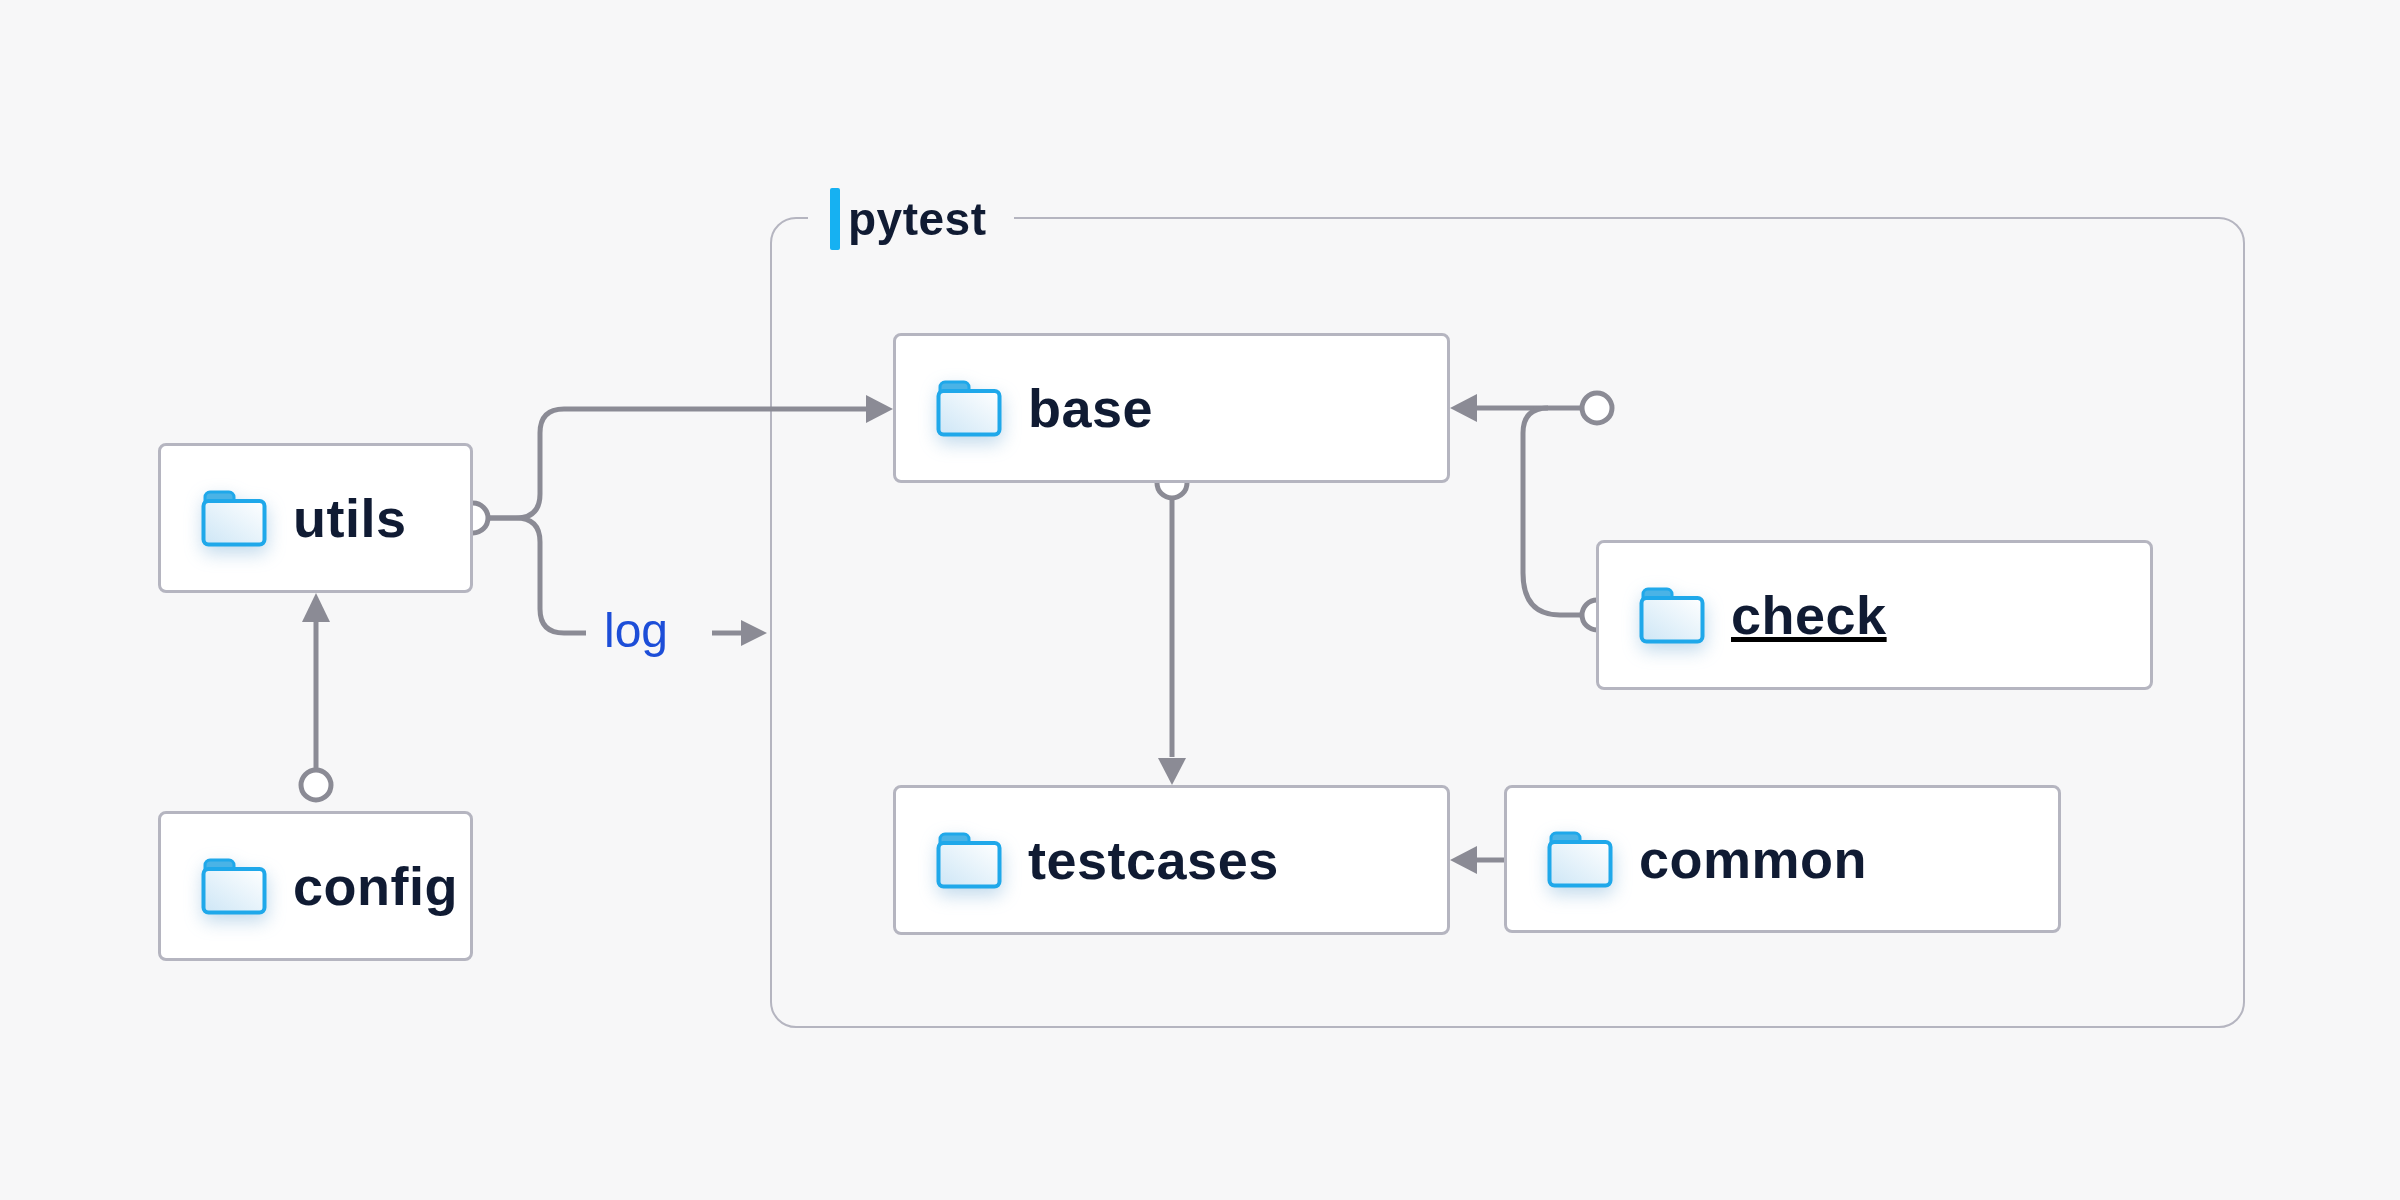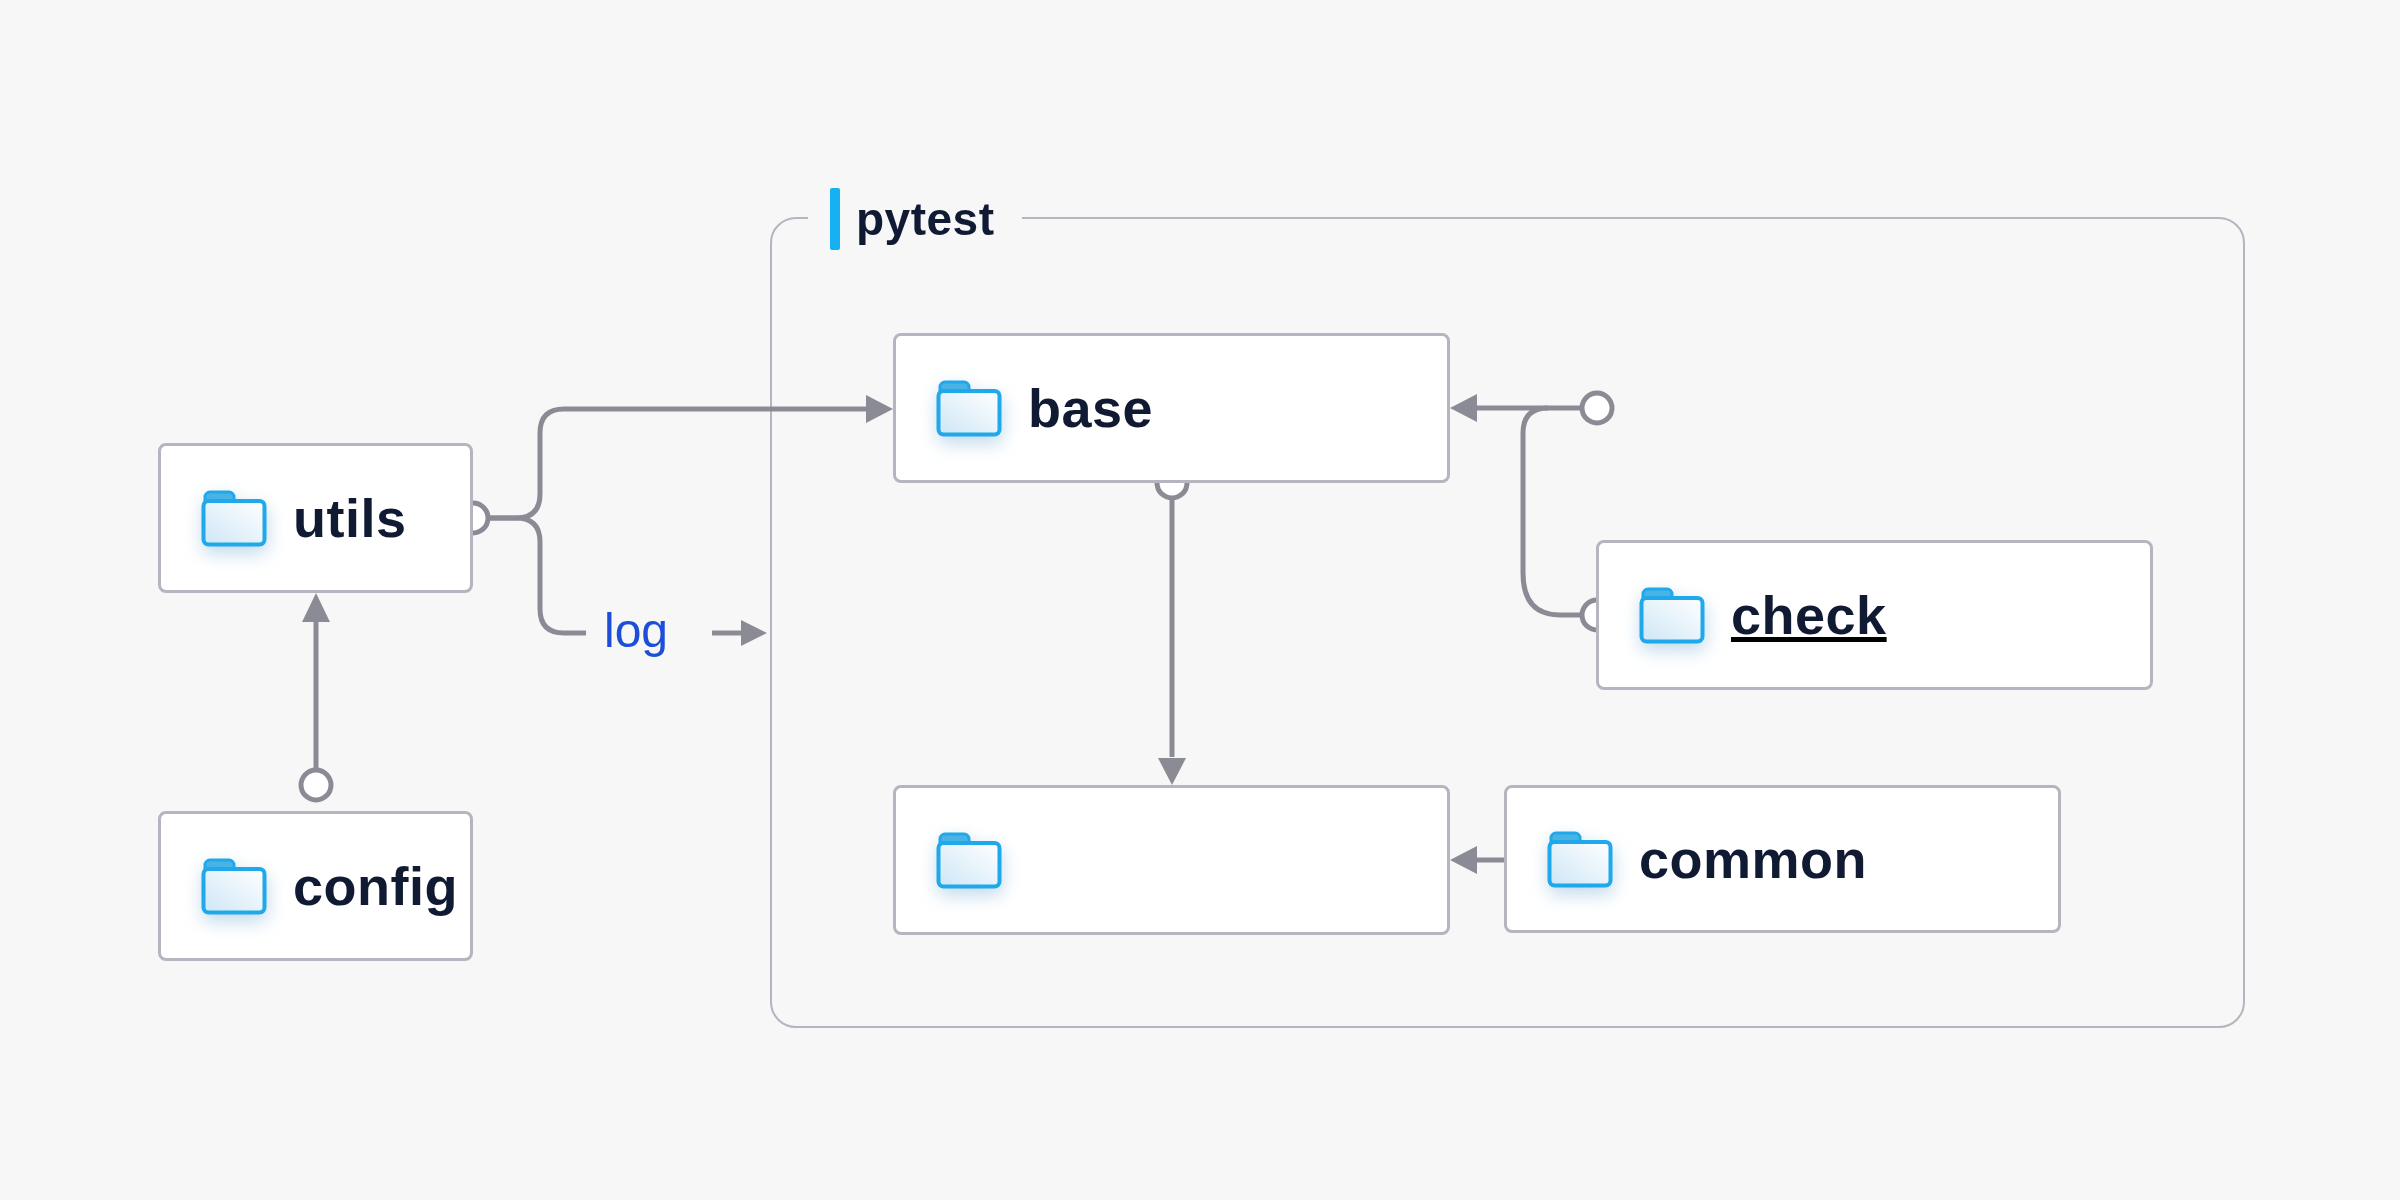--- a/index.html
+++ b/index.html
@@ -21,21 +21,21 @@
     border: 2px solid #b5b5c0;
     border-radius: 26px;
     box-sizing: border-box;
   }
   .group-label {
     position: absolute;
     top: -31px; left: 36px;
     height: 62px;
     display: flex;
     align-items: center;
-    gap: 16px;
+    gap: 8px;
     background: #f7f7f8;
     padding: 0 28px 0 22px;
   }
   .accent-bar {
     width: 10px; height: 62px;
     background: #16b1f2;
     border-radius: 2px;
     flex: 0 0 auto;
   }
   .group-title {
@@ -178,20 +178,21 @@
     <svg class="folder" width="66" height="58">
         <use href="#folder-sym"></use>
       </svg>
     <span class="node-label">check</span>
   </div>
 
   <div class="node" style="left:893px; top:785px; width:557px; height:150px;">
     <svg class="folder" width="66" height="58">
         <use href="#folder-sym"></use>
       </svg>
+    <span class="node-label">testcases</span>
   </div>
 
   <div class="node" style="left:1504px; top:785px; width:557px; height:148px;">
     <svg class="folder" width="66" height="58">
         <use href="#folder-sym"></use>
       </svg>
     <span class="node-label">common</span>
   </div>
 
 </div>

